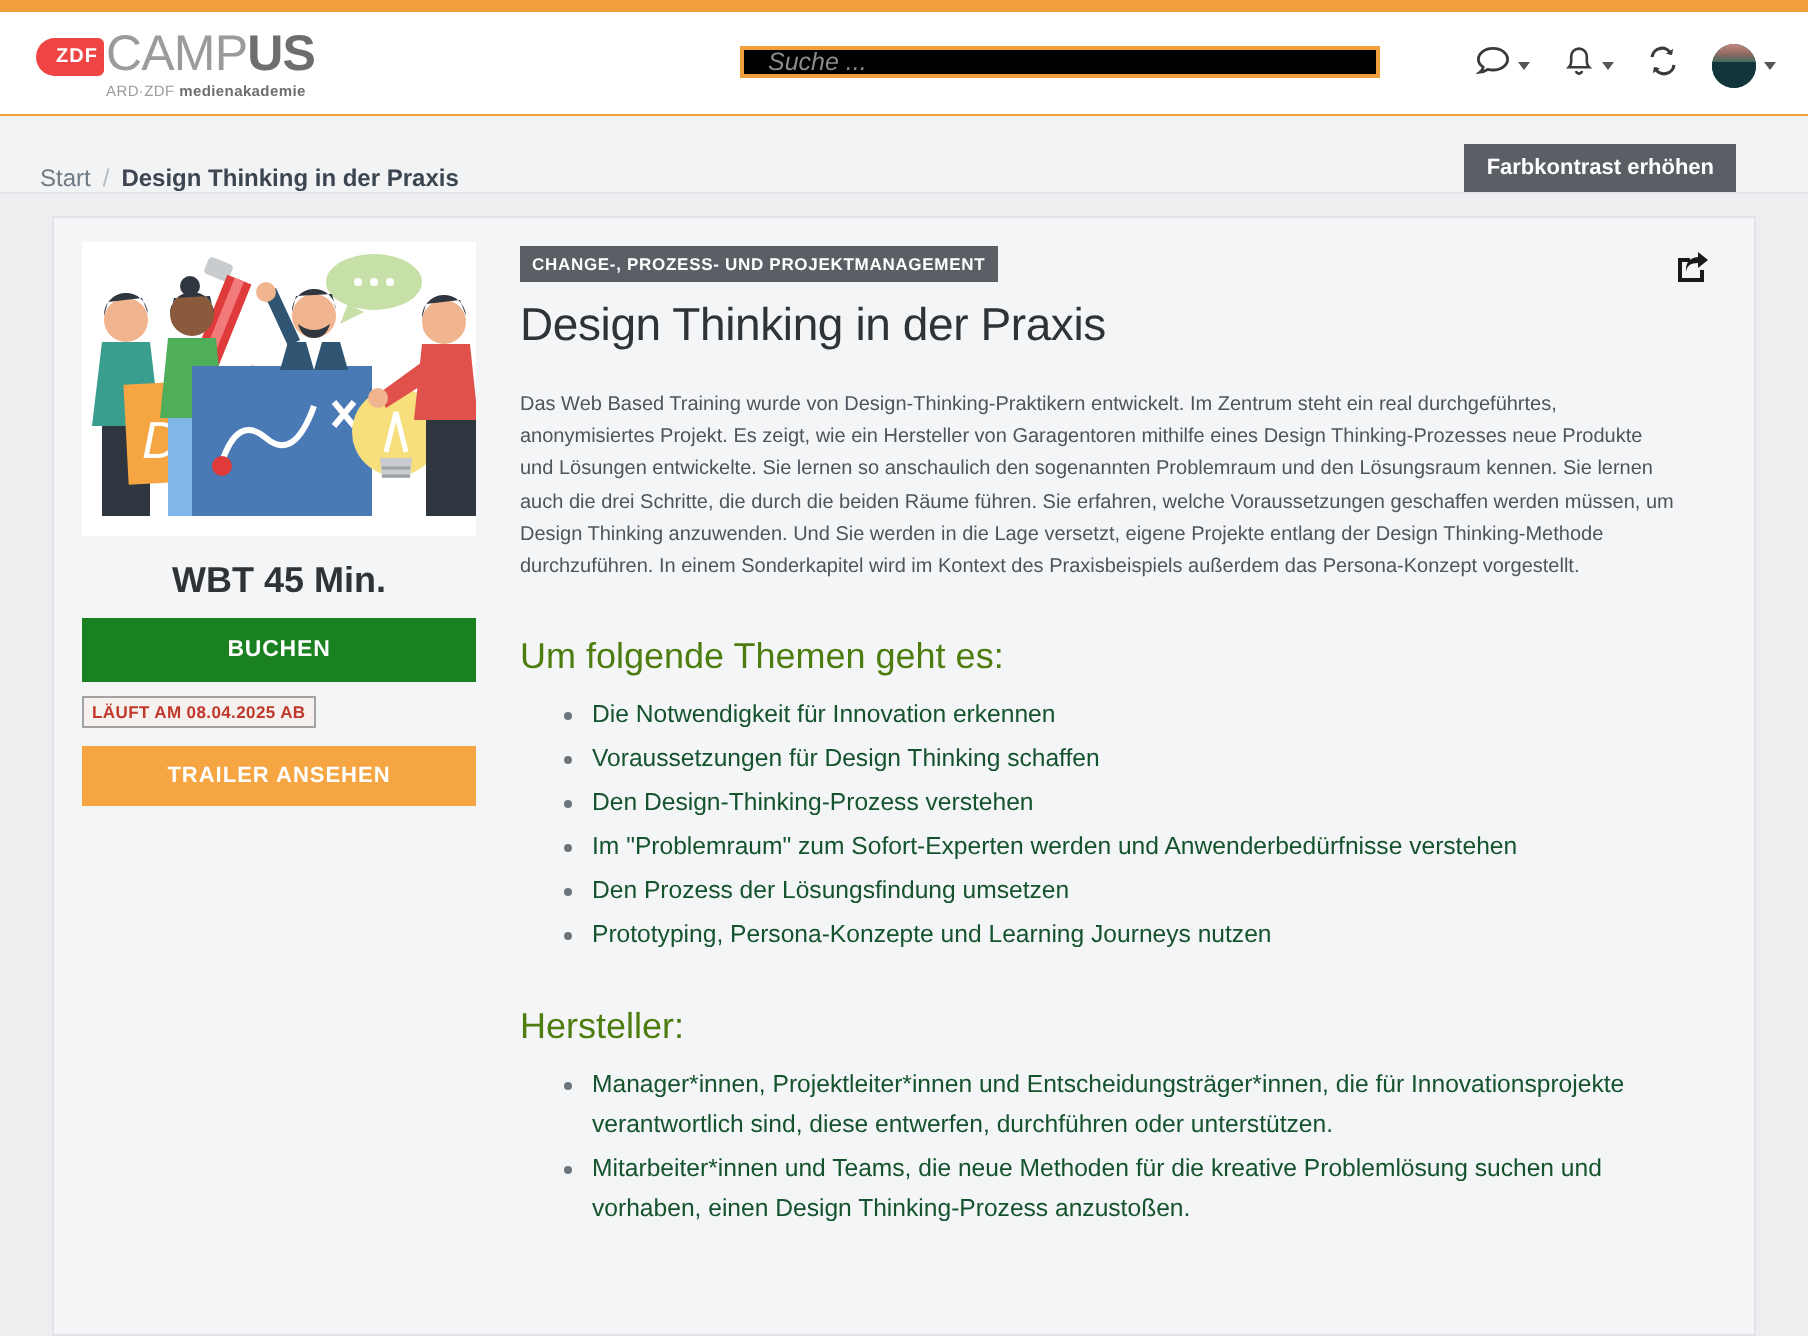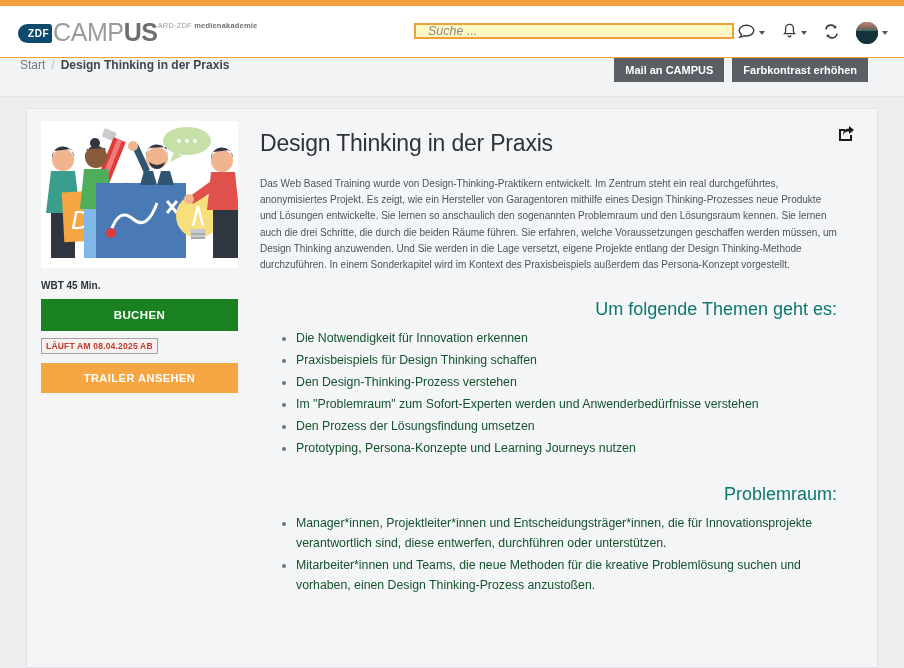--- a/index.html
+++ b/index.html
@@ -33,34 +33,34 @@
     position: relative;
   }
   .logo-wrap {
     display: flex;
     align-items: flex-start;
     margin-left: 18px;
     user-select: none;
   }
   .zdf-mark {
     width: 34px; height: 19px;
-    background: #0c4a6e;
+    background: #ef4444;
     border-radius: 10px 3px 3px 10px;
     color: #ffffff;
     font-size: 10px;
     font-weight: bold;
     letter-spacing: 0.5px;
     display: flex;
     align-items: center;
     justify-content: flex-end;
     padding-right: 3px;
     margin-top: 4px;
     margin-right: 1px;
   }
-  .logo-text-col { display: flex; flex-direction: row; line-height: 1; }
+  .logo-text-col { display: flex; flex-direction: column; line-height: 1; }
   .logo-campus {
     font-size: 25px;
     letter-spacing: -0.4px;
     color: #9b9b9b;
     font-weight: 400;
   }
   .logo-campus b { color: #6e6e6e; font-weight: 700; }
   .logo-sub {
     font-size: 7.5px;
     color: #9b9b9b;
@@ -69,28 +69,27 @@
   }
   .logo-sub b { color: #6e6e6e; font-weight: 700; }
 
   .search-box {
     position: absolute;
     left: 370px;
     top: 15px;
     width: 320px;
     height: 16px;
     border: 2px solid #f2a03d;
-    background: #fef9c3;
+    background: #000000;
     padding: 0 12px;
     font-family: "Liberation Sans", sans-serif;
     font-size: 12.5px;
     font-style: italic;
     color: #7a7a7a;
     outline: none;
-    margin-left: 44px;
   }
   .search-box::placeholder { color: #8b8b8b; font-style: italic; }
 
   .header-actions {
     position: absolute;
     right: 16px;
     top: 0;
     height: 50px;
     display: flex;
     align-items: center;
@@ -127,21 +126,21 @@
     position: absolute;
     left: 0; bottom: 0; right: 0; height: 58%;
     background: #12353c;
   }
 
   
   .crumb-bar {
     height: 39px;
     background: #f2f3f5;
     display: flex;
-    align-items: flex-start;
+    align-items: flex-end;
     position: relative;
     border-bottom: 1px solid #e3e5e8;
   }
   .crumbs {
     margin-left: 20px;
     font-size: 12px;
     display: flex;
     align-items: center;
     gap: 6px;
   }
@@ -189,22 +188,22 @@
     width: 225px;
     flex: 0 0 225px;
     padding: 12px 14px 0 14px;
   }
   .course-illustration {
     width: 197px; height: 147px;
     background: #ffffff;
     display: block;
   }
   .wbt-label {
-    text-align: left;
-    font-size: 10px;
+    text-align: center;
+    font-size: 18px;
     font-weight: 700;
     color: #2f3337;
     margin: 12px 0 8px;
   }
   .book-btn {
     display: block;
     width: 100%;
     background: #19811f;
     color: #ffffff;
     border: none;
@@ -273,23 +272,22 @@
   .lead-text {
     font-size: 10px;
     line-height: 1.62;
     color: #4c545c;
     margin: 19px 0 0;
     max-width: 632px;
   }
   .section-head {
     font-size: 18px;
     font-weight: 400;
-    color: #0f766e;
+    color: #4d7c0f;
     margin: 26px 0 8px;
-    text-align: right;
   }
   .bullets {
     margin: 0;
     padding-left: 36px;
     list-style: disc;
   }
   .bullets li {
     font-size: 12.3px;
     line-height: 1.63;
     color: #14532d;
@@ -353,21 +351,20 @@
   </div>
 </header>
 
 <div class="crumb-bar">
   <nav class="crumbs">
     <span class="crumb-link">Start</span>
     <span class="crumb-sep">/</span>
     <span class="crumb-current">Design Thinking in der Praxis</span>
   </nav>
   <div class="crumb-buttons">
-    <button class="gray-btn">Mail an CAMPUS</button>
     <button class="gray-btn">Farbkontrast erhöhen</button>
   </div>
 </div>
 
 <main class="page-area">
   <div class="content-card">
 
     <aside class="left-col">
 
       <svg class="course-illustration" viewBox="0 0 197 147">
@@ -432,34 +429,35 @@
 
     <section class="right-col">
 
       <span class="share-icon">
         <svg width="19" height="18" viewBox="0 0 19 18">
           <path d="M13 2 L18 6 L13 10 V7.5 C9 7.5 7.5 9 7 12 C6.8 8 8 5 13 4.5 Z" fill="#1a1a1a"></path>
           <path d="M3 5 h6 v2 H5 v8 h9 v-4 h2 v6 H3 Z" fill="#1a1a1a"></path>
         </svg>
       </span>
 
+      <span class="cat-tag">CHANGE-, PROZESS- UND PROJEKTMANAGEMENT</span>
       <h1 class="course-title">Design Thinking in der Praxis</h1>
       <p class="lead-text">Das Web Based Training wurde von Design-Thinking-Praktikern entwickelt. Im Zentrum steht ein real durchgeführtes, anonymisiertes Projekt. Es zeigt, wie ein Hersteller von Garagentoren mithilfe eines Design Thinking-Prozesses neue Produkte und Lösungen entwickelte. Sie lernen so anschaulich den sogenannten Problemraum und den Lösungsraum kennen. Sie lernen auch die drei Schritte, die durch die beiden Räume führen. Sie erfahren, welche Voraussetzungen geschaffen werden müssen, um Design Thinking anzuwenden. Und Sie werden in die Lage versetzt, eigene Projekte entlang der Design Thinking-Methode durchzuführen. In einem Sonderkapitel wird im Kontext des Praxisbeispiels außerdem das Persona-Konzept vorgestellt.</p>
 
       <h2 class="section-head">Um folgende Themen geht es:</h2>
       <ul class="bullets">
         <li>Die Notwendigkeit für Innovation erkennen</li>
-        <li>Praxisbeispiels für Design Thinking schaffen</li>
+        <li>Voraussetzungen für Design Thinking schaffen</li>
         <li>Den Design-Thinking-Prozess verstehen</li>
         <li>Im "Problemraum" zum Sofort-Experten werden und Anwenderbedürfnisse verstehen</li>
         <li>Den Prozess der Lösungsfindung umsetzen</li>
         <li>Prototyping, Persona-Konzepte und Learning Journeys nutzen</li>
       </ul>
 
-      <h2 class="section-head">Problemraum:</h2>
+      <h2 class="section-head">Hersteller:</h2>
       <ul class="bullets">
         <li>Manager*innen, Projektleiter*innen und Entscheidungsträger*innen, die für Innovationsprojekte verantwortlich sind, diese entwerfen, durchführen oder unterstützen.</li>
         <li>Mitarbeiter*innen und Teams, die neue Methoden für die kreative Problemlösung suchen und vorhaben, einen Design Thinking-Prozess anzustoßen.</li>
       </ul>
 
       
       
 
     </section>
   </div>

